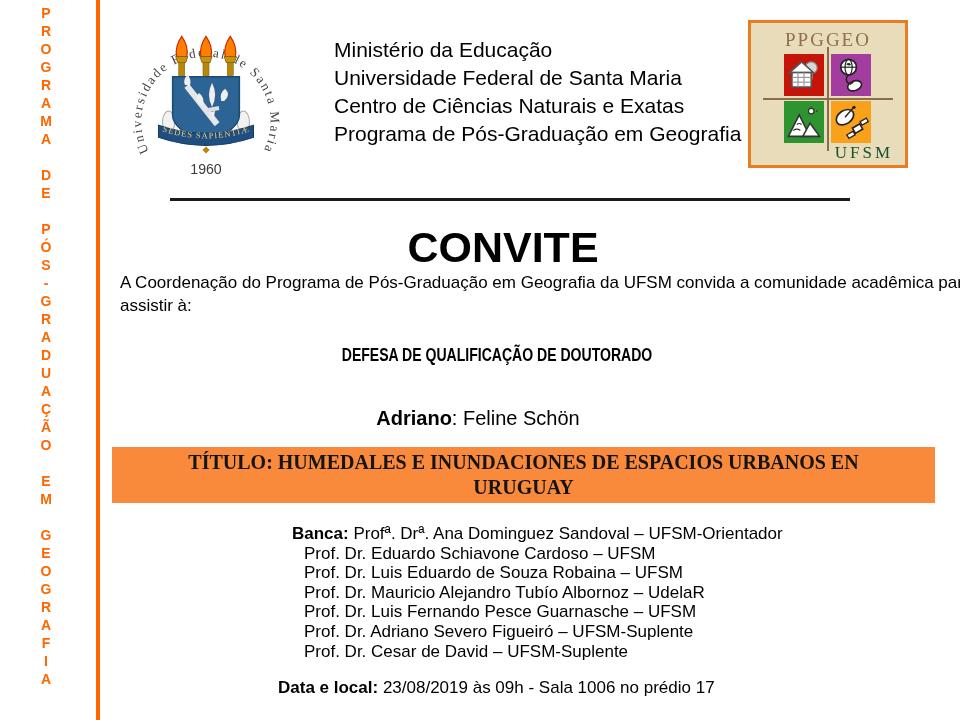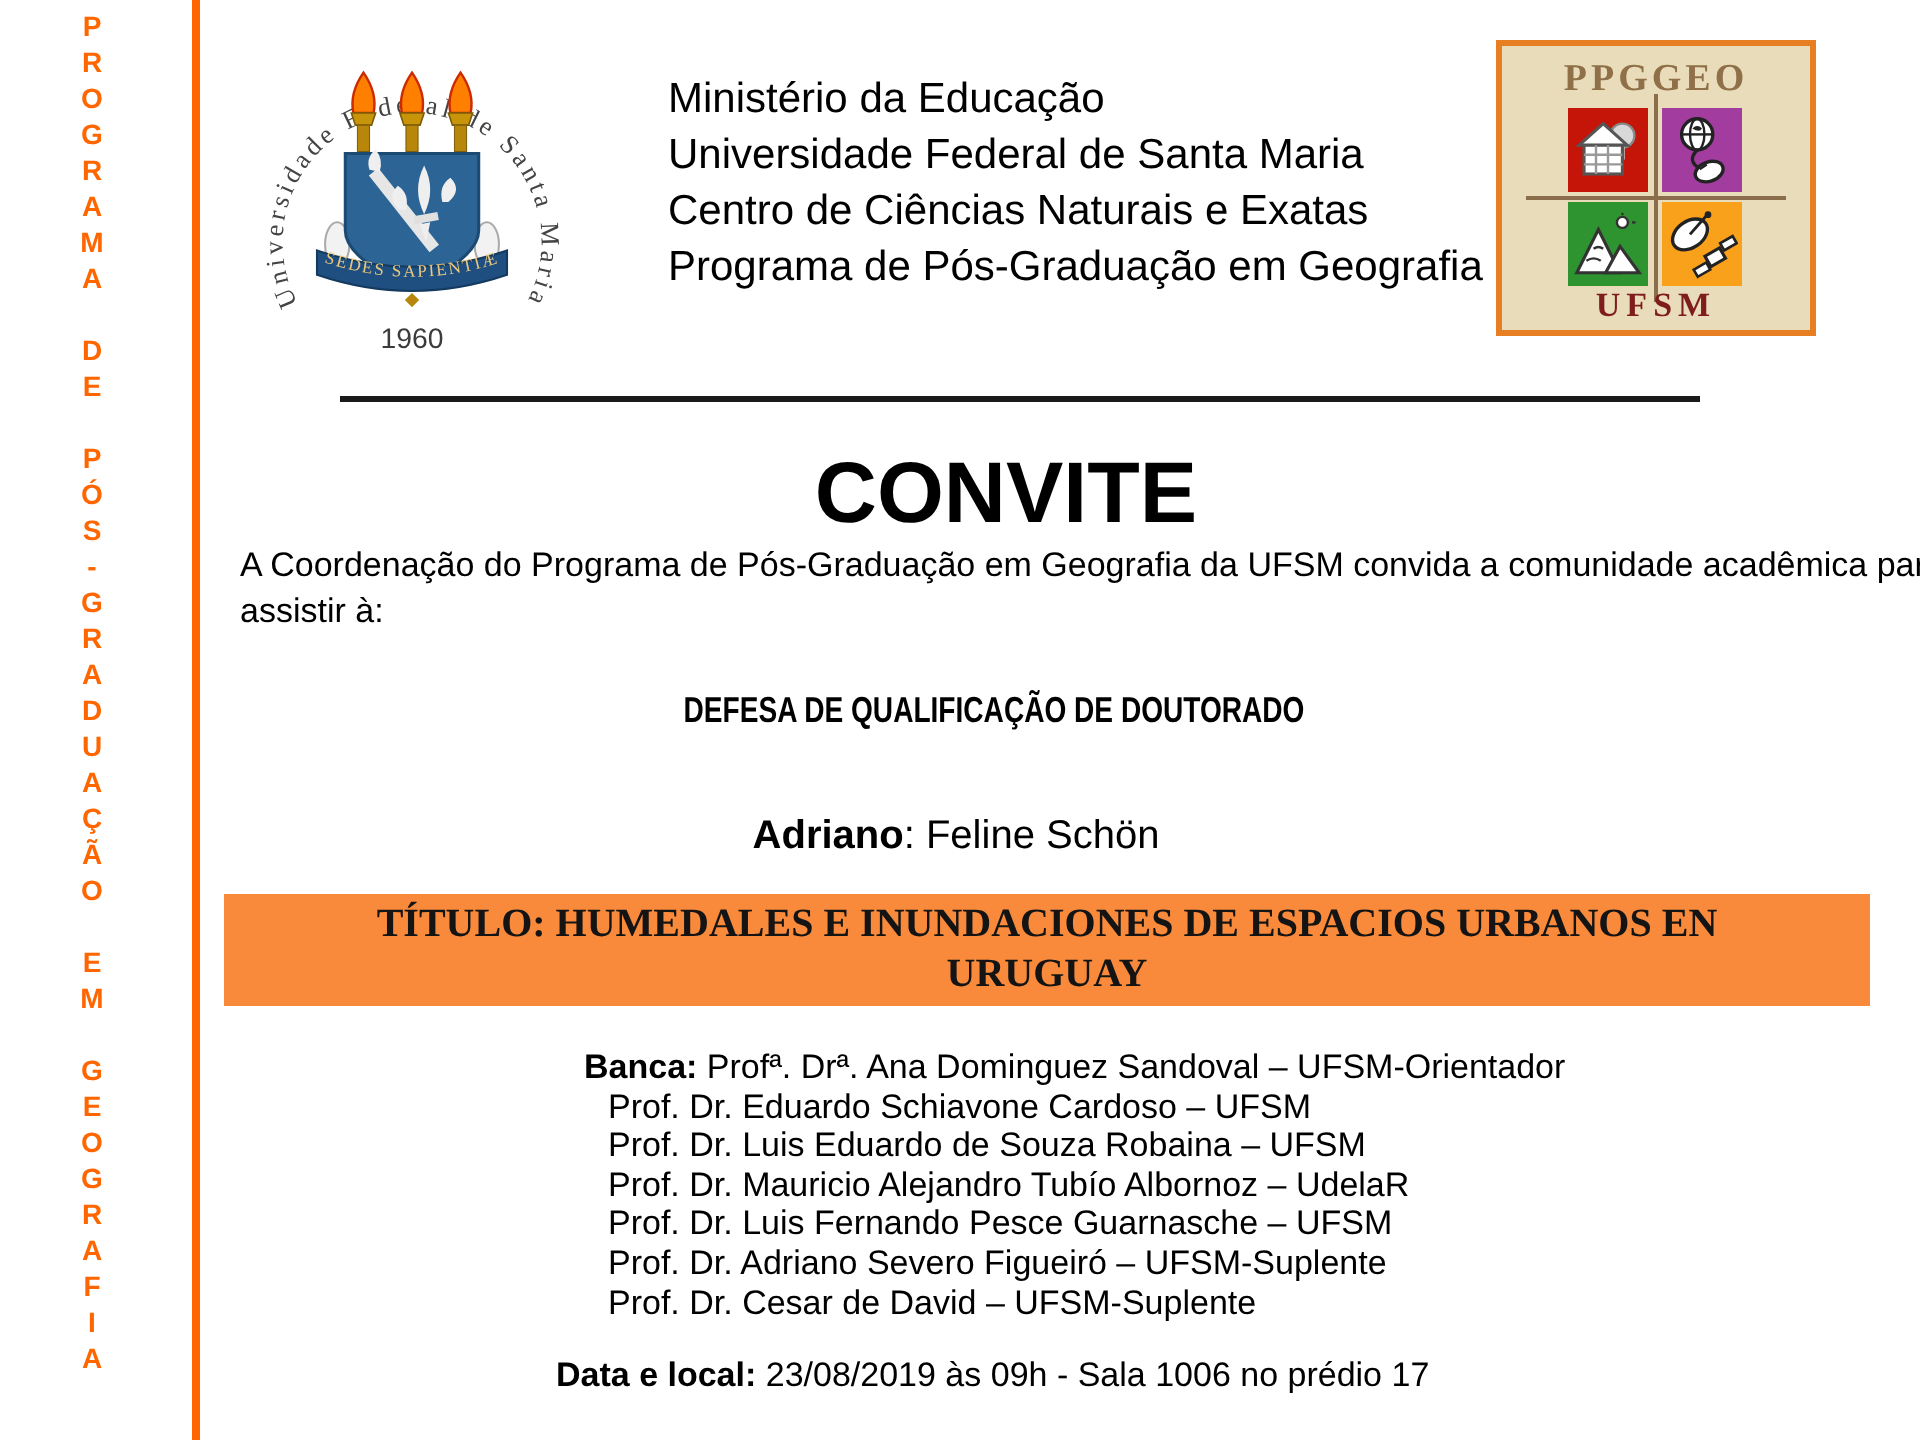--- a/index.html
+++ b/index.html
@@ -12,25 +12,25 @@
   .v-ch{height:18px;line-height:18px;}
   .v-rule{position:absolute;left:96px;top:0;width:4px;height:720px;background:#FF6600;}
 
   
   .seal{position:absolute;left:114px;top:24px;width:184px;height:154px;}
   .header-block{position:absolute;left:300px;top:36px;font-size:21px;line-height:28px;margin-left:34px;}
   .header-block .hline:last-child{font-weight:400;}
 
   
   .ppggeo{position:absolute;left:748px;top:20px;width:160px;height:148px;background:#E9DCBA;
-          border:3px solid #E87E22;box-sizing:border-box;font-weight:bold;}
+          border:3px solid #E87E22;box-sizing:border-box;}
   .ppggeo-title{position:absolute;top:6px;left:0;width:100%;text-align:center;
                 font-family:"Liberation Serif",serif;font-size:19px;color:#8F7048;letter-spacing:2px;}
   .ppggeo-footer{position:absolute;bottom:2px;left:0;width:100%;text-align:center;
-                 font-family:"Liberation Serif",serif;font-size:17px;color:#7f1d1d;letter-spacing:3px;}
+                 font-family:"Liberation Serif",serif;font-size:17px;color:#14532d;letter-spacing:3px;padding-left:36px;}
   .tile{position:absolute;width:40px;height:42px;}
   .tile svg{display:block;margin:2px auto 0 auto;}
   .tile-tl{left:33px;top:31px;}
   .tile-tr{left:80px;top:31px;}
   .tile-bl{left:33px;top:78px;}
   .tile-br{left:80px;top:78px;}
   .cross-v{position:absolute;left:76px;top:24px;width:2px;height:104px;background:#8A6D4A;}
   .cross-h{position:absolute;left:12px;top:75px;width:130px;height:2px;background:#8A6D4A;}
 
   

